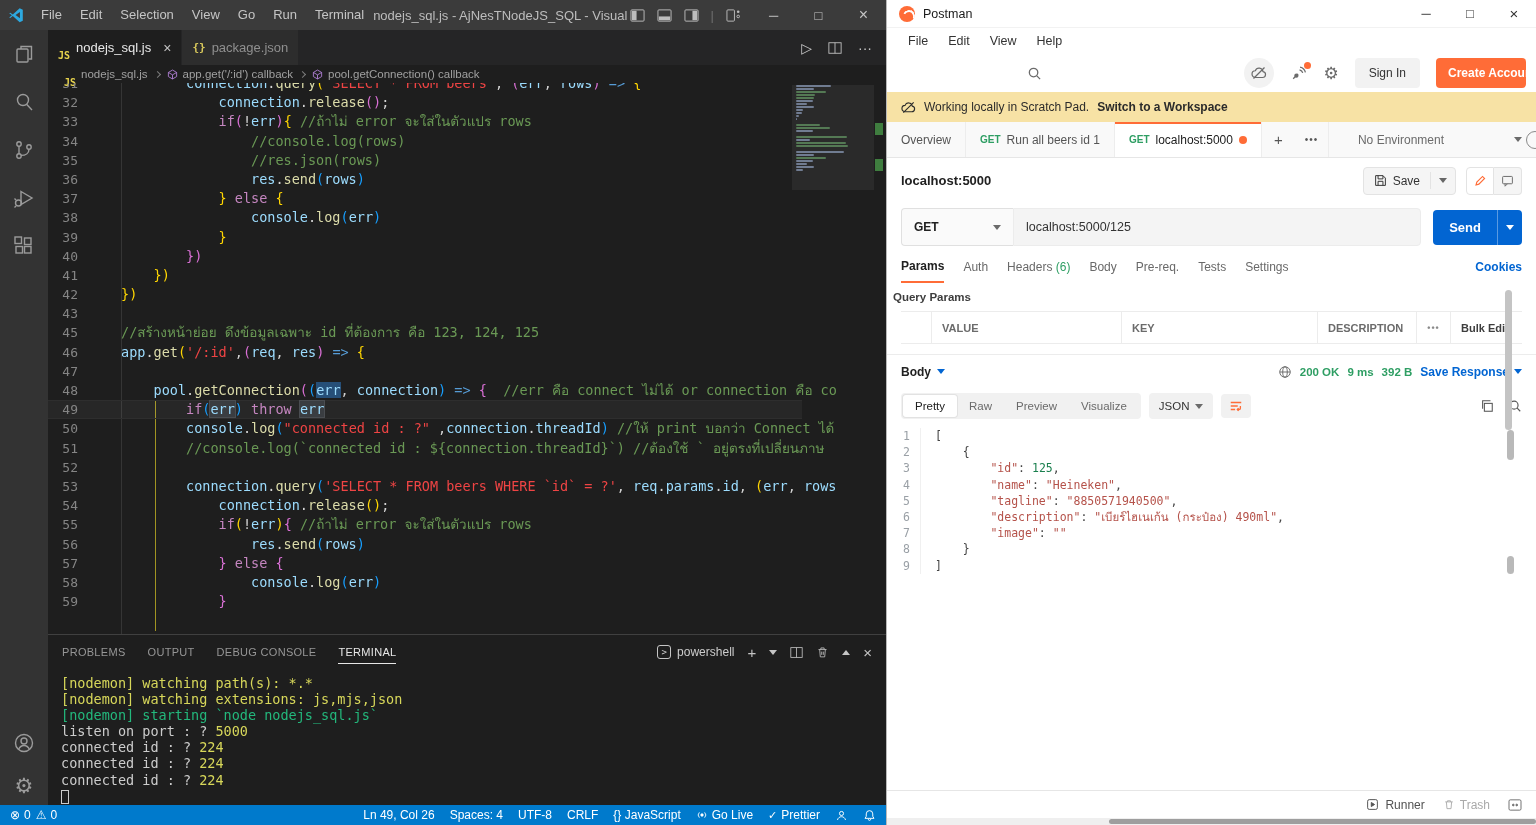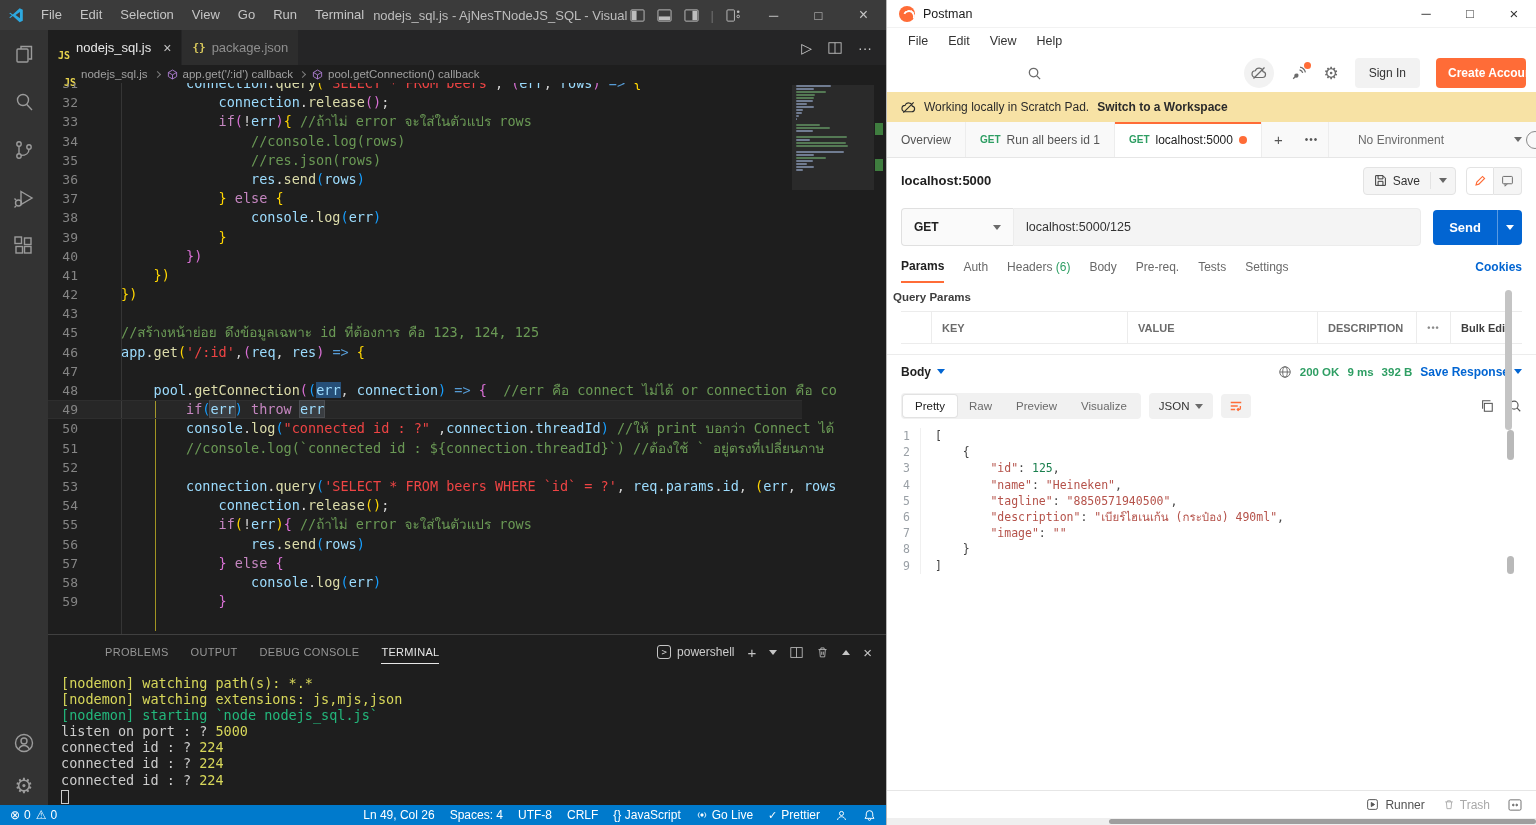--- a/index.html
+++ b/index.html
@@ -59,21 +59,21 @@
 .indent-g { position:absolute; top:0; bottom:0; width:1px; background:#353535; }
 .minimap { position:absolute; top:2px; right:16px; width:74px; }
 .mm-bar { height:2px; margin-bottom:1px; border-radius:1px; }
 .mm-slider { position:absolute; top:0; left:-4px; right:-4px; height:105px; background:rgba(120,120,120,.14); }
 .overview-ruler { position:absolute; right:0; top:0; bottom:0; width:14px; }
 .ov-mark { position:absolute; right:3px; width:8px; height:12px; background:#3f7d3f; }
 
 .panel { height:171px; flex:0 0 auto; display:flex; flex-direction:column; background:#1e1e1e;
   border-top:1px solid #404040; }
 .panel-header { height:34px; display:flex; align-items:center; padding:0 14px; font-size:11px; flex:0 0 auto; }
-#panel-tabs { display:flex; gap:22px;margin-left:43px; }
+#panel-tabs { display:flex; gap:22px; }
 .panel-tab { color:#969696; letter-spacing:.3px; line-height:22px; }
 .panel-tab.active { color:#e7e7e7; border-bottom:1px solid #e7e7e7; }
 .panel-actions { margin-left:auto; display:flex; align-items:center; gap:13px; color:#c5c5c5; font-size:13px; }
 .shell-chip { display:flex; align-items:center; gap:6px; font-size:12px; color:#cccccc; }
 .term-box { width:14px; height:14px; border:1px solid #c5c5c5; border-radius:3px; font-size:9px;
   display:flex; align-items:center; justify-content:center; font-family:"DejaVu Sans Mono",monospace; }
 .chev-d { width:0;height:0;border-left:4px solid transparent;border-right:4px solid transparent;border-top:5px solid #c5c5c5; }
 .chev-u { width:0;height:0;border-left:4px solid transparent;border-right:4px solid transparent;border-bottom:5px solid #c5c5c5; }
 .term { flex:1; padding:6px 0 0 13px; font-family:"DejaVu Sans Mono",monospace;
   font-size:13.5px; line-height:16.1px; overflow:hidden; }
@@ -621,22 +621,22 @@
         <span class="req-tab"><span>Settings</span></span>
       </div>
     <span class="pm-cookies">Cookies</span>
   </div>
 
   <div class="pm-qp">Query Params</div>
 
   <div class="pm-table">
     <div class="pm-thead">
       <span class="pm-th c0"></span>
+      <span class="pm-th c2">VALUE</span>
       <span class="pm-th c1">KEY</span>
-      <span class="pm-th c2">VALUE</span>
       <span class="pm-th c3">DESCRIPTION</span>
       <span class="pm-th c4">•••</span>
       <span class="pm-th c5">Bulk Edit</span>
     </div>
   </div>
 
   <div class="pm-respbar">
     <div class="pm-body-dd">
       <span>Body</span>
       <span class="chev-d"></span>

